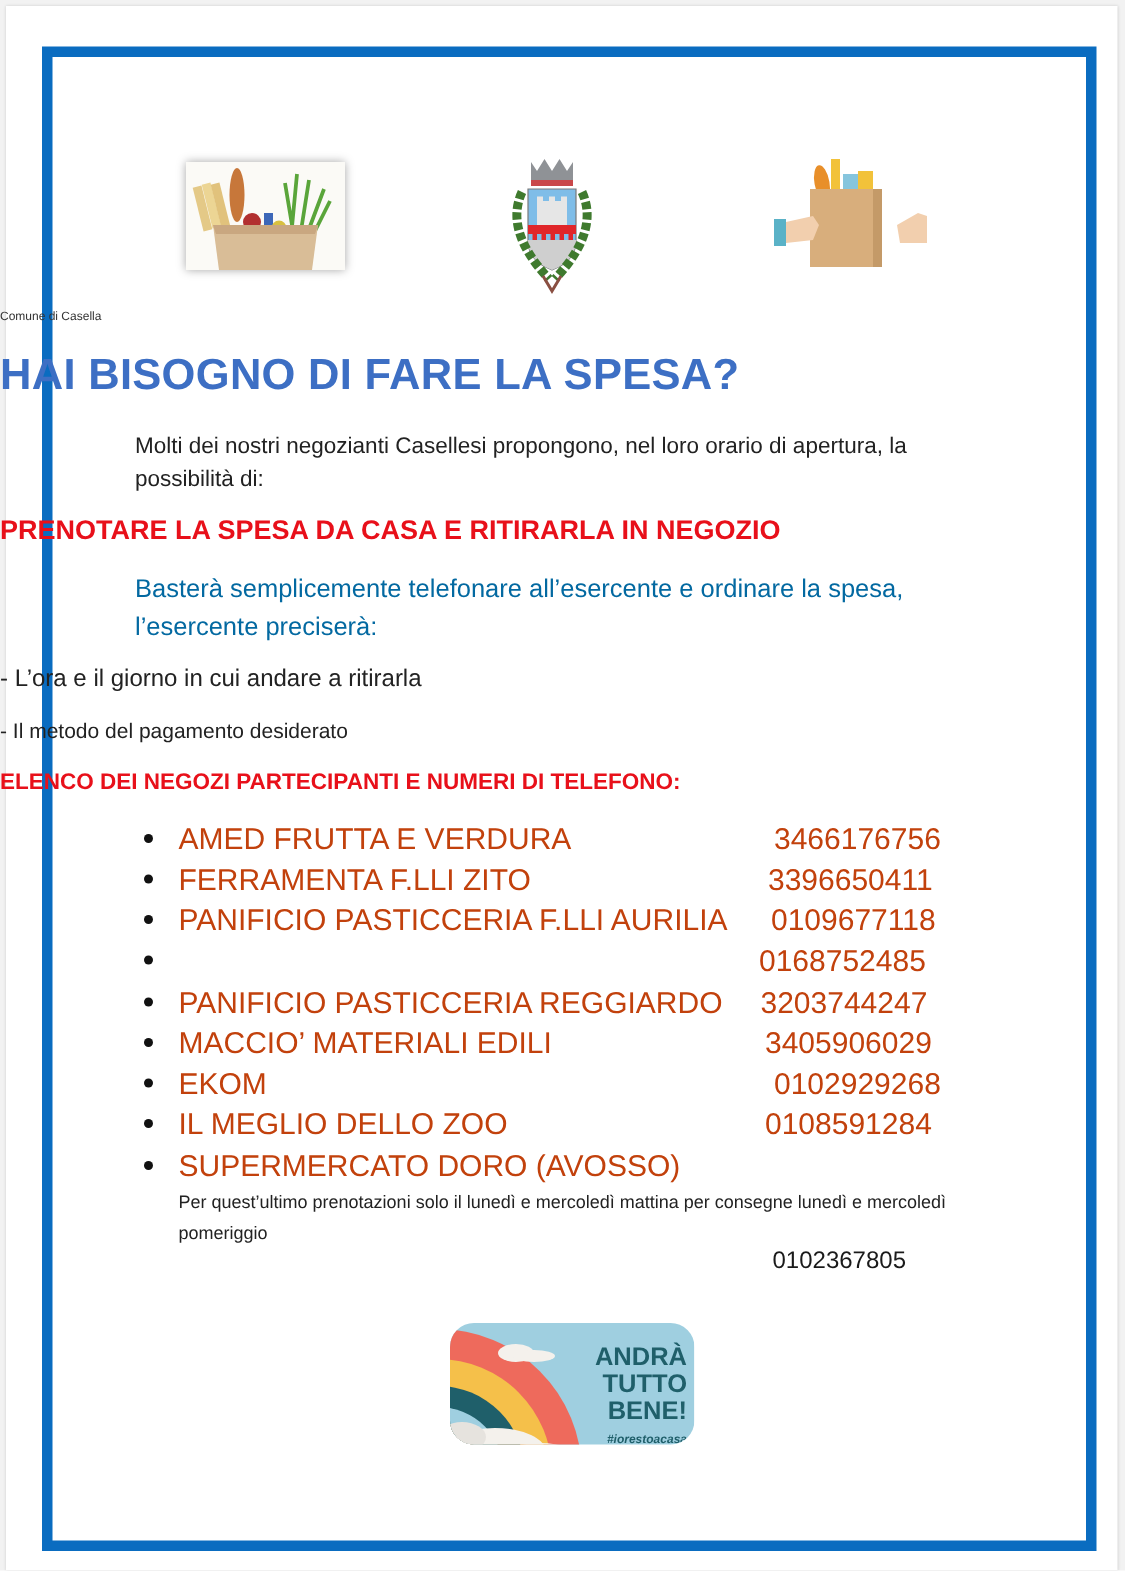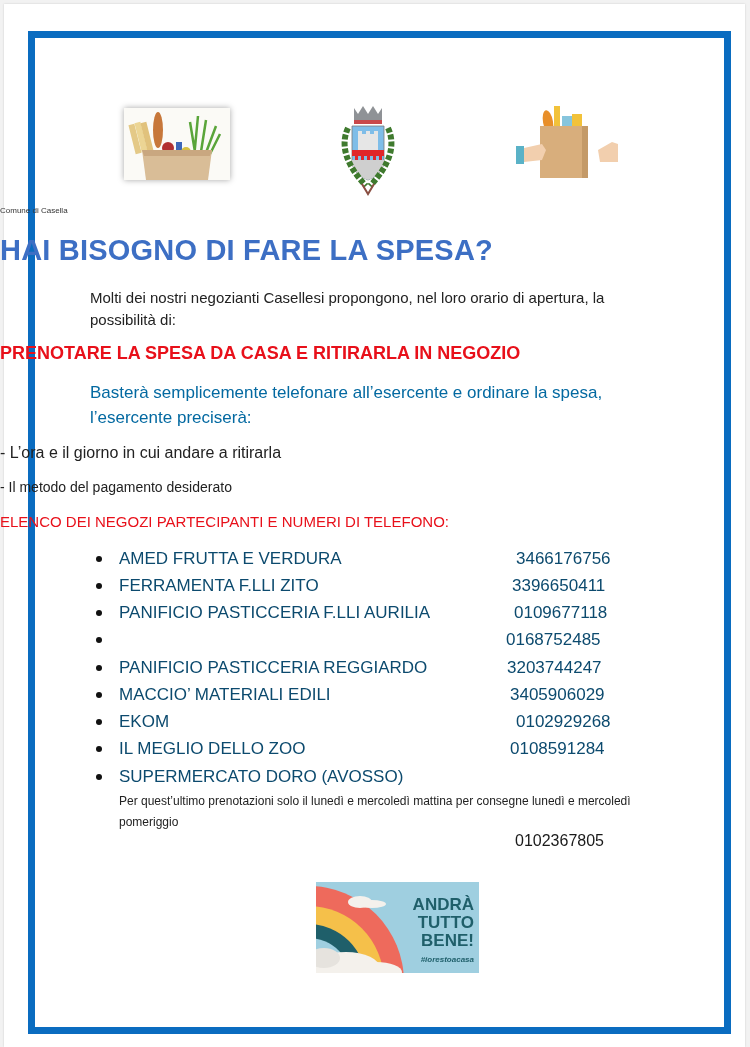--- a/index.html
+++ b/index.html
@@ -22,34 +22,34 @@
   .abs { position: absolute; }
   .center { left: 0; right: 0; text-align: left; }
 
   
   .img-groceries {
     position: absolute; left: 124px; top: 108px; width: 106px; height: 72px;
     box-shadow: 0 0 6px rgba(0,0,0,0.35); background: #fbfaf7; overflow: hidden;
   }
   .img-crest { position: absolute; left: 330px; top: 104px; width: 76px; height: 94px; }
   .img-delivery { position: absolute; left: 512px; top: 98px; width: 112px; height: 82px; }
-  .img-banner { position: absolute; left: 316px; top: 882px; width: 163px; height: 91px; overflow: hidden; }
+  .img-banner { position: absolute; left: 300px; top: 882px; width: 163px; height: 81px; overflow: hidden; border-radius: 16px; }
 
   .crest-label { top: 206px; font-size: 8px; color: #333; }
   .title {
     top: 234px; font-size: 29px; font-weight: bold; color: #3d6fc4; letter-spacing: 0.2px;
   }
   .intro { top: 287px; font-size: 15px; line-height: 22px; color: #222; padding: 0 90px; }
   .red-head { top: 343px; font-size: 18px; font-weight: bold; color: #e8101a; }
   .explain { top: 380px; font-size: 17px; line-height: 25px; color: #0369a1; padding: 0 90px; }
   .step1 { top: 444px; font-size: 16px; color: #222; }
   .step2 { top: 479px; font-size: 14px; color: #222; }
-  .list-head { top: 513px; font-size: 15px; font-weight: normal; color: #e8101a; }
+  .list-head { top: 513px; font-size: 15px; font-weight: bold; color: #e8101a; }
 
-  .shop-row { position: absolute; left: 96px; width: 560px; height: 20px; font-size: 17px; color: #0c4a6e; }
+  .shop-row { position: absolute; left: 96px; width: 560px; height: 20px; font-size: 20px; color: #c2410c; }
   .bullet {
     position: absolute; left: 0; top: 7px; width: 6px; height: 6px; border-radius: 50%; background: #111;
   }
   .shop-name { position: absolute; left: 23px; top: 0; white-space: nowrap; }
   .shop-phone { position: absolute; top: 0; white-space: nowrap; }
 
   .note { position: absolute; left: 119px; top: 791px; width: 540px; font-size: 12px; line-height: 21px; color: #222; }
   .last-phone { position: absolute; left: 497px; top: 832px; font-size: 16px; color: #1a1a1a; margin-left: 18px; }
 </style>
 </head>

